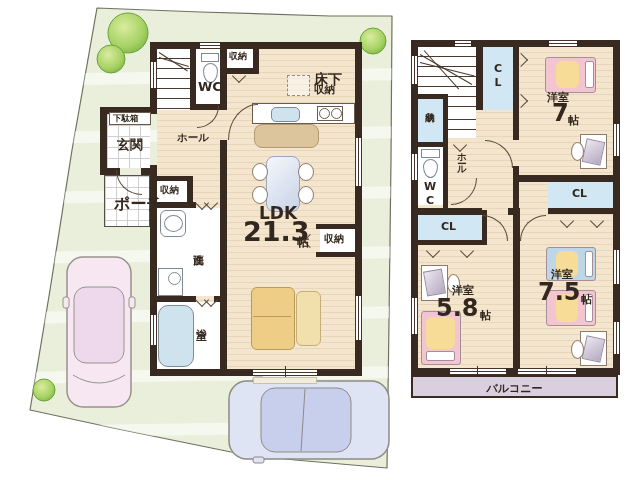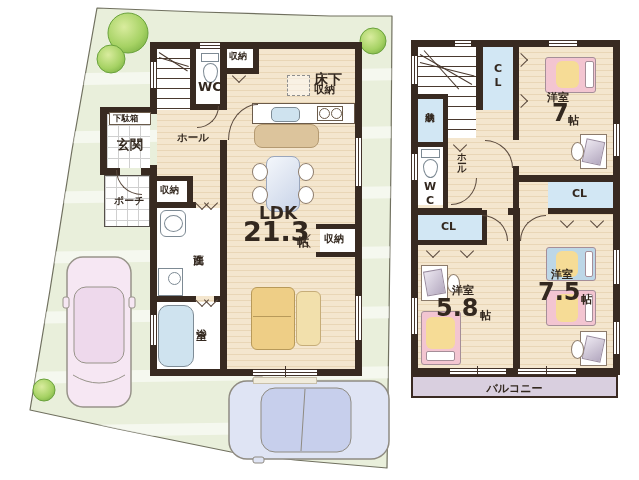--- a/index.html
+++ b/index.html
@@ -175,21 +175,21 @@
     <i class="vee vd" style="left:206px;top:295px"></i>
     <i class="vee vl" style="left:305px;top:236px"></i>
 
     <span class="lbl" style="left:198px;top:80px;font-size:13px">WC</span>
     <span class="lbl" style="left:229px;top:52px;font-size:9px">収納</span>
     <span class="lbl" style="left:314px;top:72px;font-size:14px">床下</span>
     <span class="lbl" style="left:314px;top:84px;font-size:10.5px">収納</span>
     <span class="lbl" style="left:113px;top:114px;font-size:8.5px">下駄箱</span>
     <span class="lbl" style="left:117px;top:138px;font-size:13px">玄関</span>
     <span class="lbl" style="left:177px;top:132px;font-size:10.5px">ホール</span>
-    <span class="lbl" style="left:114px;top:196px;font-size:10px">ポーチ</span>
+    <span class="lbl" style="left:114px;top:196px;font-size:16px">ポーチ</span>
     <span class="lbl" style="left:160px;top:185px;font-size:9.5px">収納</span>
     <span class="lbl" style="left:259px;top:205px;font-size:17px">LDK</span>
     <span class="lbl" style="left:243px;top:218px;font-size:27px">21.3</span>
     <span class="lbl" style="left:297px;top:236px;font-size:12px">帖</span>
     <span class="lbl" style="left:324px;top:234px;font-size:10px">収納</span>
     <span class="lbl vert" style="left:193px;top:246px;font-size:10.5px">洗面</span>
     <span class="lbl vert" style="left:196px;top:320px;font-size:10.5px">浴室</span>
   </div>
 
   <div>

